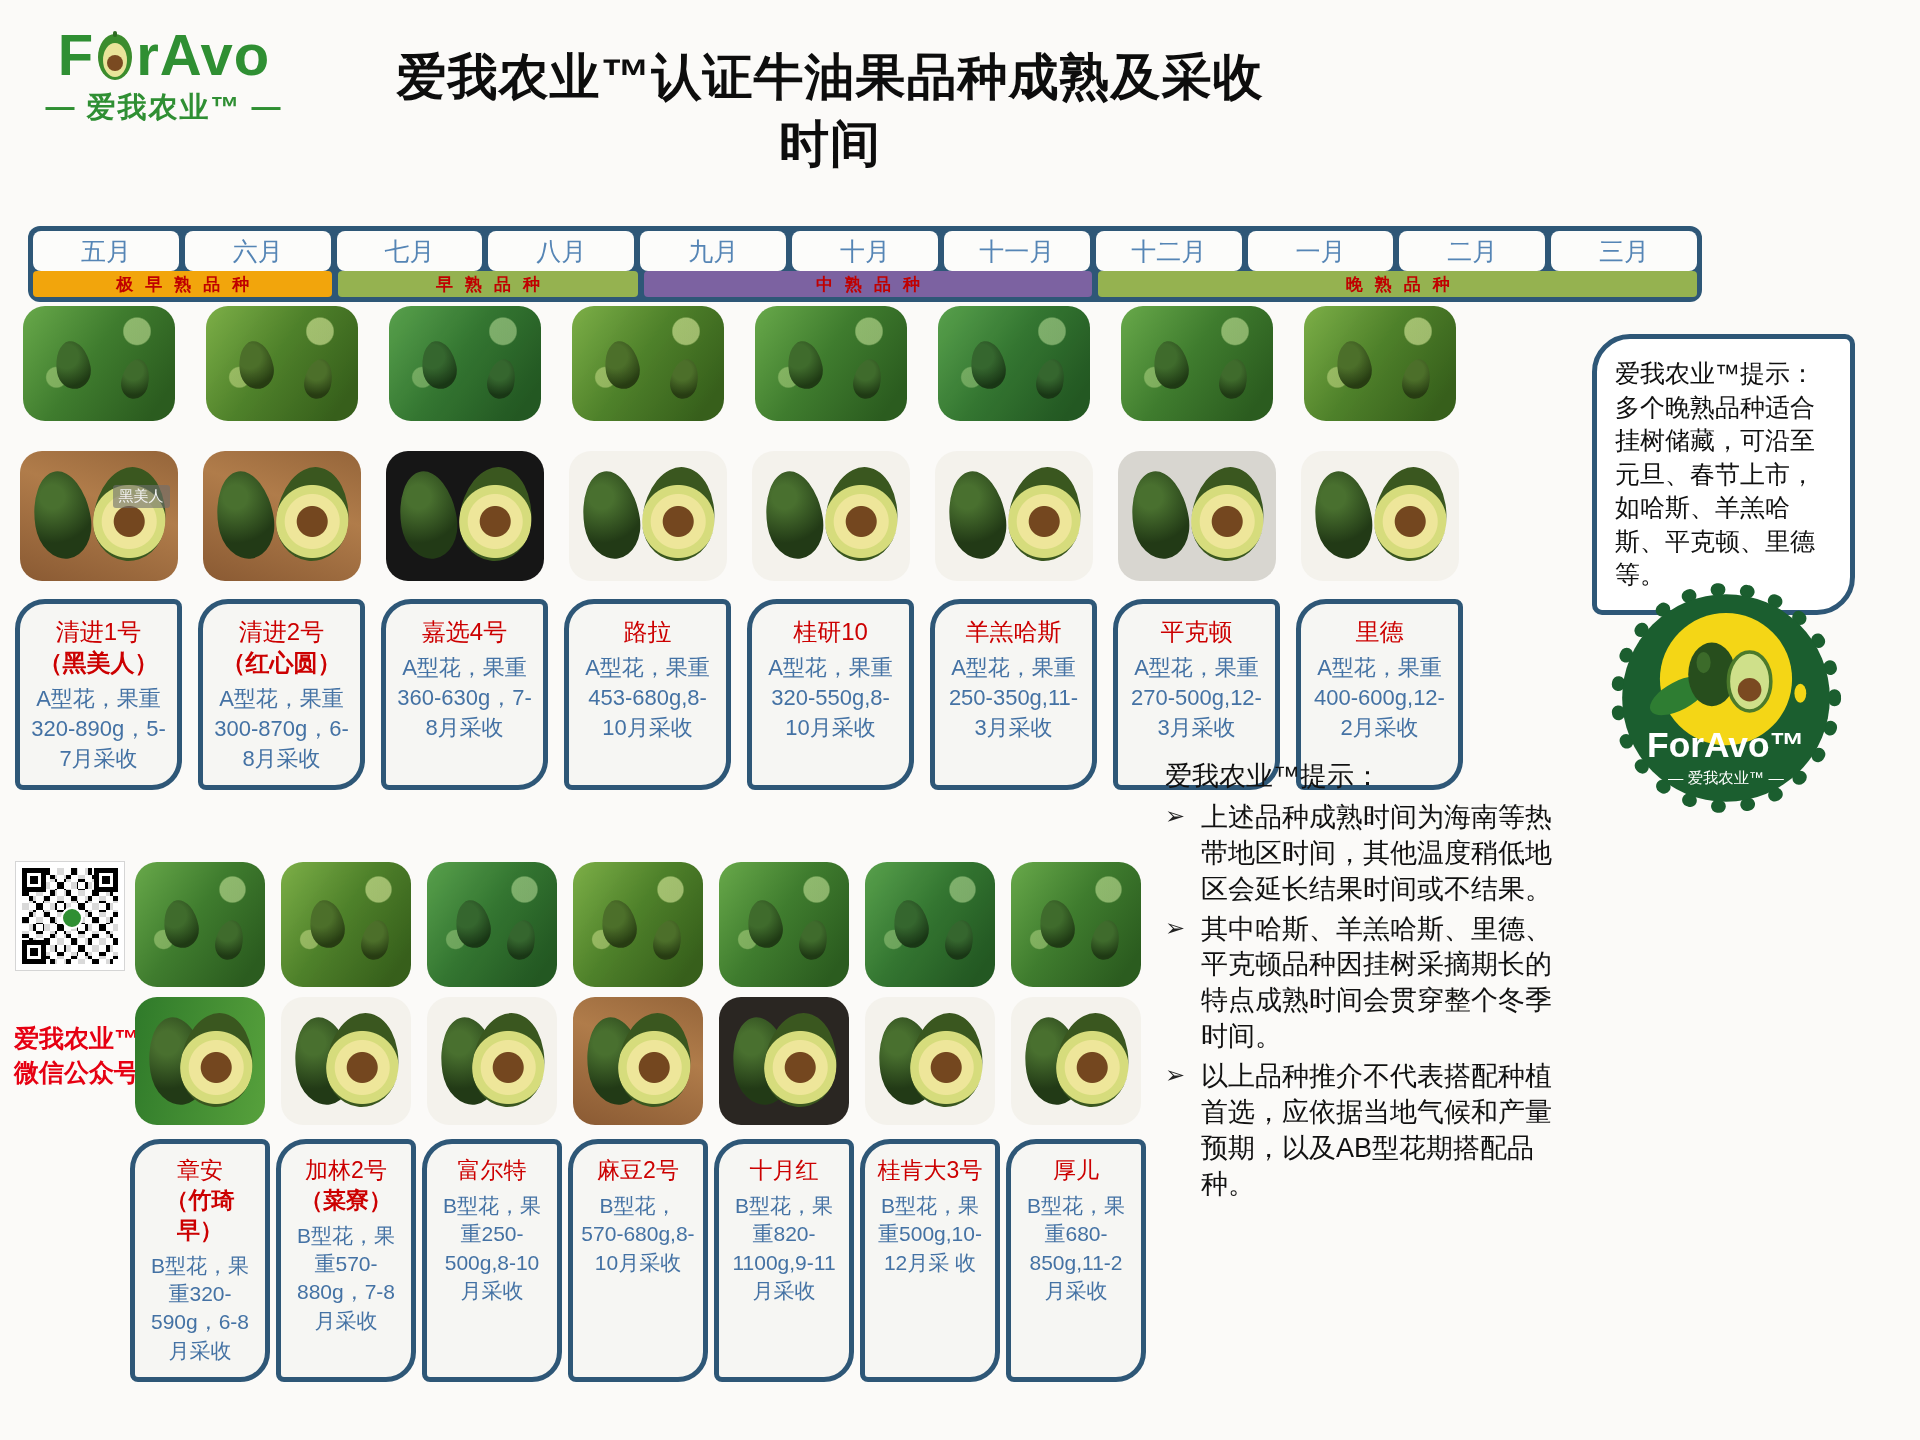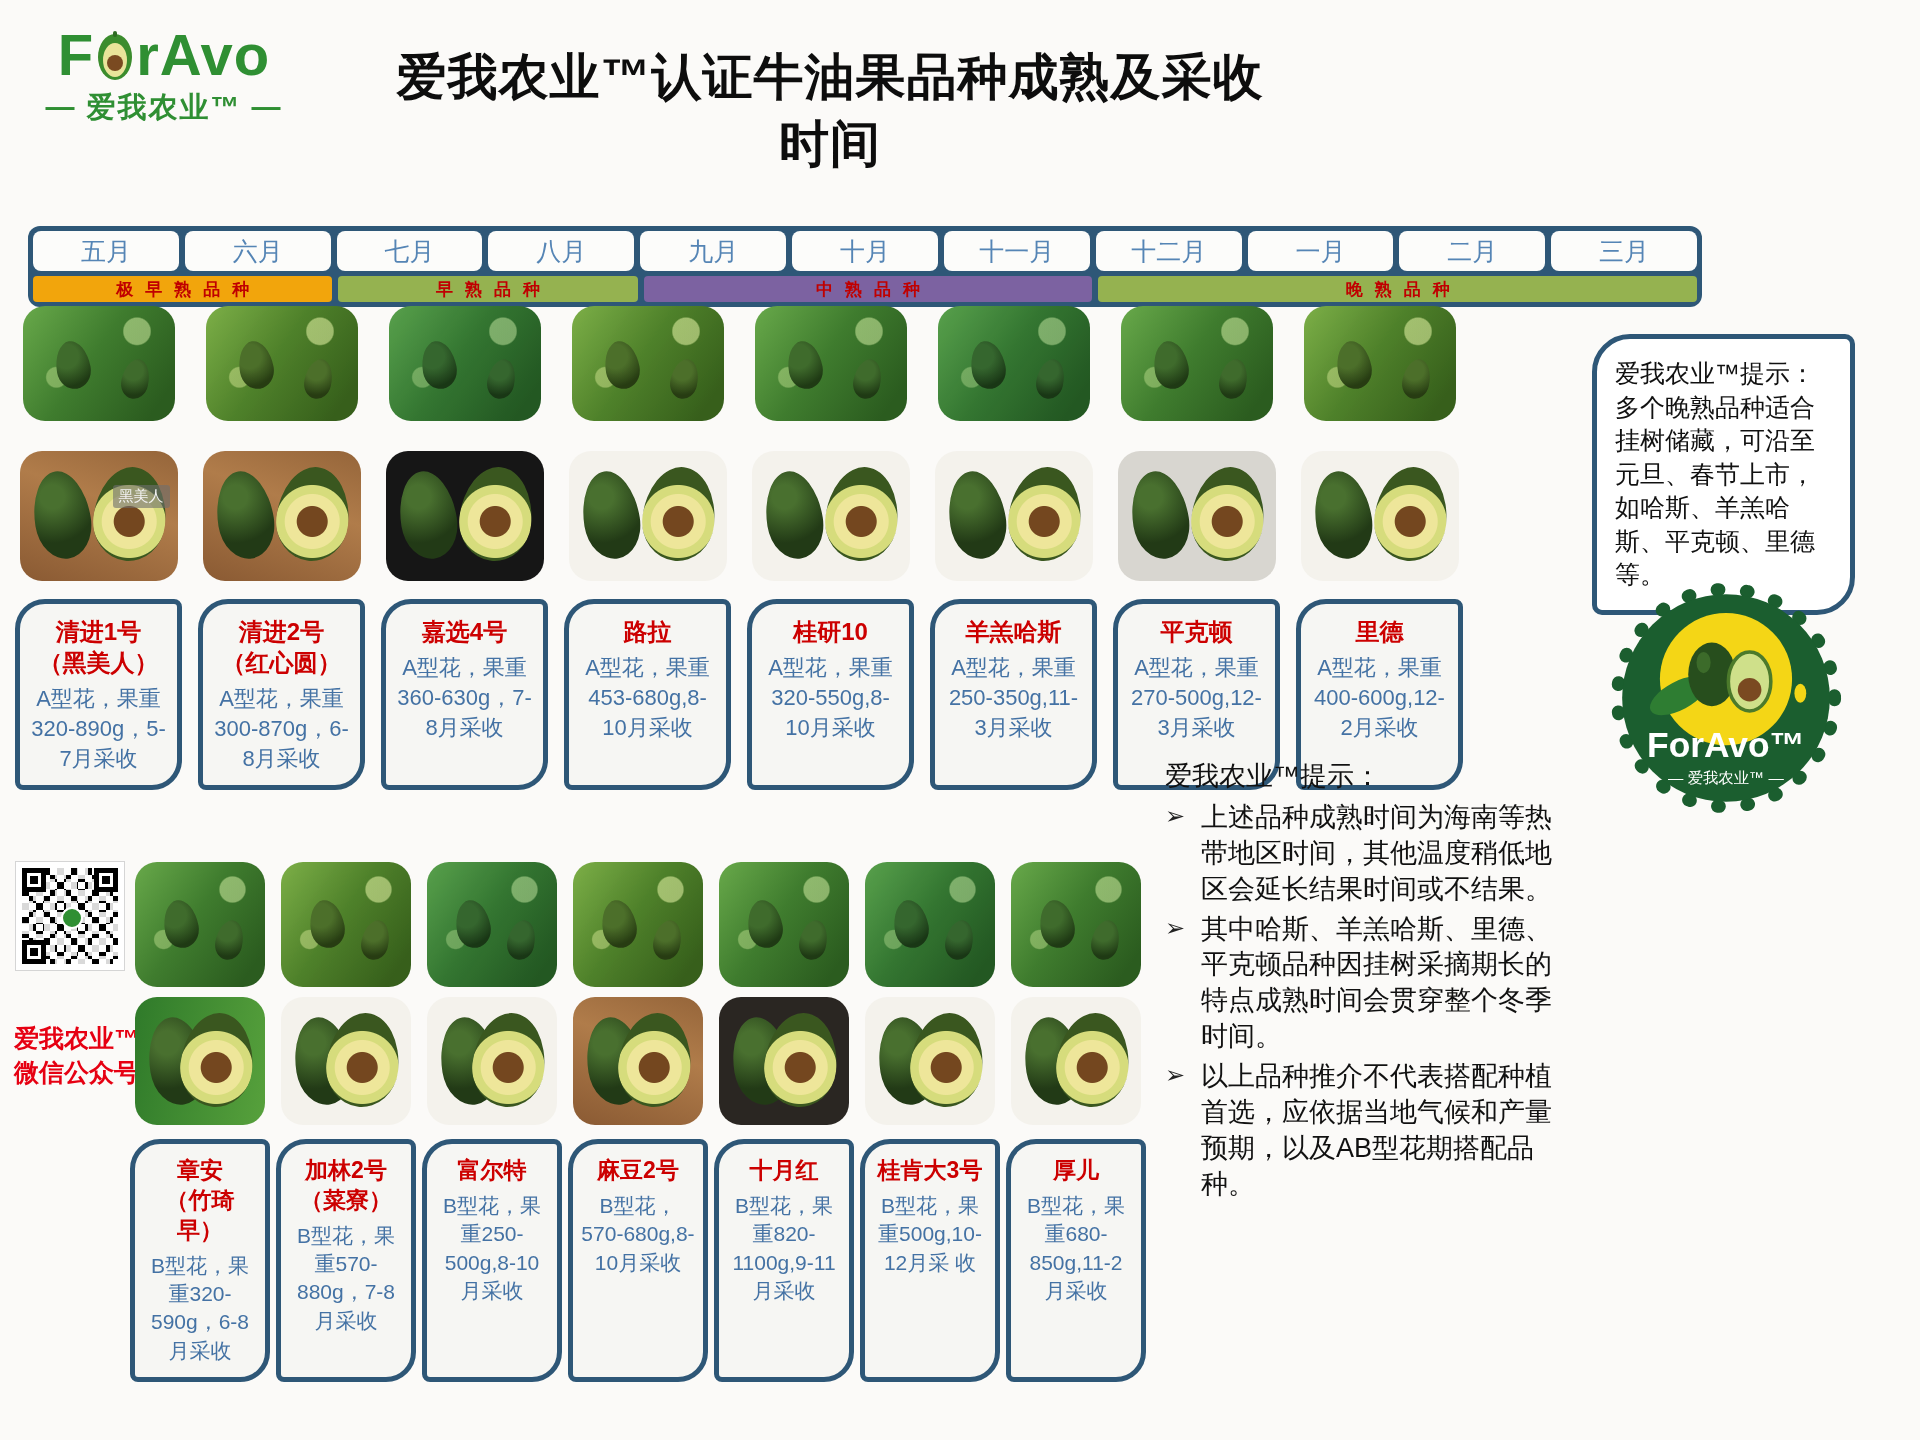--- a/index.html
+++ b/index.html
@@ -13,21 +13,21 @@
   .logo-sub{margin-top:4px;color:#2F8F33;font-size:29px;font-weight:bold;letter-spacing:2px;}
   .page-title{position:absolute;left:390px;top:44px;width:880px;text-align:center;
               font-size:50px;font-weight:900;color:#0d0d0d;letter-spacing:1px;}
 
   
   .timeline{position:absolute;left:28px;top:226px;width:1674px;background:#2E5777;
             border-radius:12px;padding:5px;box-sizing:border-box;}
   .months{display:grid;grid-template-columns:repeat(11,1fr);gap:6px;}
   .month{background:#FCFCFA;border-radius:8px;height:40px;line-height:40px;text-align:center;
          font-size:25px;color:#5585B5;}
-  .bands{display:flex;gap:6px;margin-top:5px;}
+  .bands{display:flex;gap:6px;}
   .band{height:26px;border-radius:4px;display:flex;align-items:center;justify-content:center;
         font-size:17px;font-weight:bold;color:#C00000;letter-spacing:12px;text-indent:12px;}
   .span2{flex:2}.span3{flex:3}.span4{flex:4}
   .band-orange{background:#F2A50C}.band-green{background:#95B250}.band-purple{background:#7C62A1}
 
   
   .top-grid{position:absolute;left:15px;top:306px;display:grid;
             grid-template-columns:repeat(9,167px);gap:0 16px;}
   .bottom-grid{position:absolute;left:130px;top:862px;display:grid;
                grid-template-columns:repeat(7,140px);gap:0 6px;}
@@ -62,21 +62,21 @@
   .avo.whole{width:56px;height:88px;left:14px;top:20px;transform:rotate(-9deg);
     background:radial-gradient(circle at 38% 28%,#49702f 0 12px,#223a16 46px);}
   .photo-label{position:absolute;right:8px;top:34px;background:rgba(110,110,110,.6);
     color:#f2f2f2;font-size:15px;padding:2px 6px;border-radius:3px;}
   .photo-label:empty{display:none;}
 
   .card{border:5px solid #2E5777;border-radius:30px 8px 30px 8px;background:#F6F6F3;
         padding:12px 8px;text-align:center;box-sizing:border-box;flex:1;}
   .top-grid .card{min-height:188px;}
   .bottom-grid .card{min-height:196px;}
-  .v-name{font-size:24px;font-weight:bold;color:#CC0000;line-height:1.3;}
+  .v-name{font-size:24px;font-weight:normal;color:#CC0000;line-height:1.3;}
   .v-alias{font-size:24px;font-weight:bold;color:#CC0000;line-height:1.3;}
   .v-alias:empty{display:none;}
   .v-info{margin-top:6px;font-size:22px;color:#4472A4;line-height:1.35;}
   .bottom-grid .v-name,.bottom-grid .v-alias{font-size:23px;}
   .bottom-grid .v-info{font-size:21px;}
 
   
   .note-box{position:absolute;left:1592px;top:334px;width:263px;box-sizing:border-box;
             border:5px solid #2E5777;border-radius:38px 10px 38px 10px;background:#fff;
             padding:18px 18px;font-size:25px;line-height:1.34;color:#111;}

